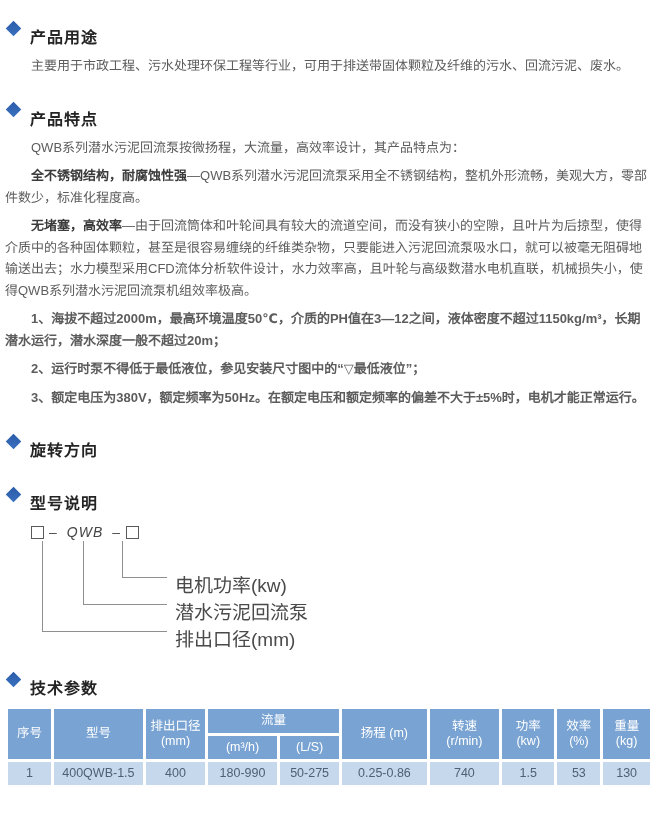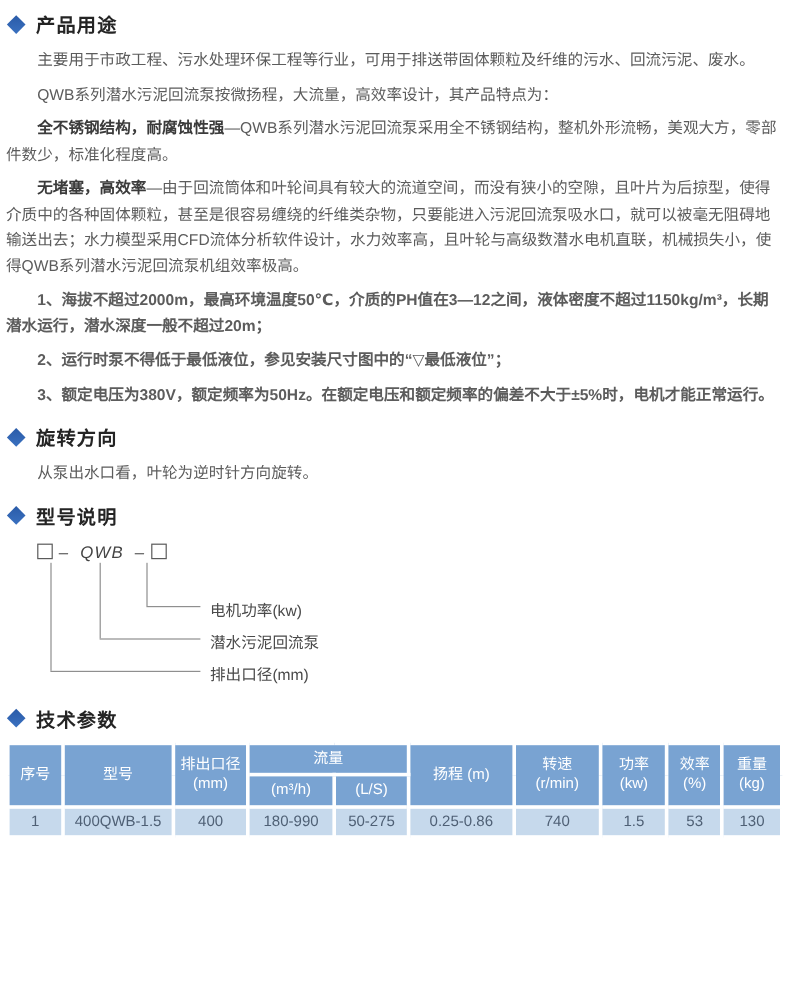--- a/index.html
+++ b/index.html
@@ -26,20 +26,21 @@
     background: linear-gradient(135deg, #2a5ba8 0%, #3a71c0 100%);
     transform: rotate(45deg);
     margin: 0 11px 0 3px;
     flex: 0 0 auto;
   }
   .sec-title {
     font-size: 16px;
     font-weight: bold;
     color: #242424;
     letter-spacing: 1px;
+    margin-top: 16px;
   }
 
   
   p.body-text {
     line-height: 21.5px;
     margin: 5px 0 7px 0;
     text-indent: 2em;
     color: #5c5c5c;
   }
   p.body-text b { color: #3b3b3b; }
@@ -64,21 +65,21 @@
     border: 1.5px solid #5a5a5a;
     background: #fff;
   }
   .mcode { margin: 0 4px; color: #444; font-style: italic; }
   .mdash { margin: 0 5px; color: #555; }
   .dline { position: absolute; background: #8f8f8f; }
   .dline.v { width: 1px; }
   .dline.h { height: 1px; }
   .dlabel {
     position: absolute; left: 170px;
-    font-size: 13px; color: #4a4a4a;
+    font-size: 19px; color: #4a4a4a;
     white-space: nowrap;
   }
 
   
   table.spec {
     width: 100%;
     border-collapse: collapse;
     margin-top: 7px;
     table-layout: fixed;
   }
@@ -107,33 +108,36 @@
 <body>
 
 <div class="page">
 
   <div class="sec-head first">
     <span class="diamond"></span>
     <span class="sec-title">产品用途</span>
   </div>
   <p class="body-text">主要用于市政工程、污水处理环保工程等行业，可用于排送带固体颗粒及纤维的污水、回流污泥、废水。</p>
 
+  <div class="sec-head">
+    <span class="diamond"></span>
+    <span class="sec-title">产品特点</span>
+  </div>
   <p class="body-text">QWB系列潜水污泥回流泵按微扬程，大流量，高效率设计，其产品特点为：</p>
   <p class="body-text feature-item"><b>全不锈钢结构，耐腐蚀性强</b><span>—QWB系列潜水污泥回流泵采用全不锈钢结构，整机外形流畅，美观大方，零部件数少，标准化程度高。</span></p>
   <p class="body-text feature-item"><b>无堵塞，高效率</b><span>—由于回流筒体和叶轮间具有较大的流道空间，而没有狭小的空隙，且叶片为后掠型，使得介质中的各种固体颗粒，甚至是很容易缠绕的纤维类杂物，只要能进入污泥回流泵吸水口，就可以被毫无阻碍地输送出去；水力模型采用CFD流体分析软件设计，水力效率高，且叶轮与高级数潜水电机直联，机械损失小，使得QWB系列潜水污泥回流泵机组效率极高。</span></p>
 
   <p class="body-text cond-item">1、海拔不超过2000m，最高环境温度50℃，介质的PH值在3—12之间，液体密度不超过1150kg/m³，长期潜水运行，潜水深度一般不超过20m；</p>
   <p class="body-text cond-item">2、运行时泵不得低于最低液位，参见安装尺寸图中的“▽最低液位”；</p>
   <p class="body-text cond-item">3、额定电压为380V，额定频率为50Hz。在额定电压和额定频率的偏差不大于±5%时，电机才能正常运行。</p>
 
   <div class="sec-head">
     <span class="diamond"></span>
     <span class="sec-title">旋转方向</span>
   </div>
-  <p class="body-text">从泵出水口看，叶轮为逆时针方向旋转。</p>
 
   <div class="sec-head">
     <span class="diamond"></span>
     <span class="sec-title">型号说明</span>
   </div>
   <div class="model-diagram">
     <div class="model-formula">
       <span class="mbox"></span>
       <span class="mdash">–</span>
       <span class="mcode">QWB</span>

